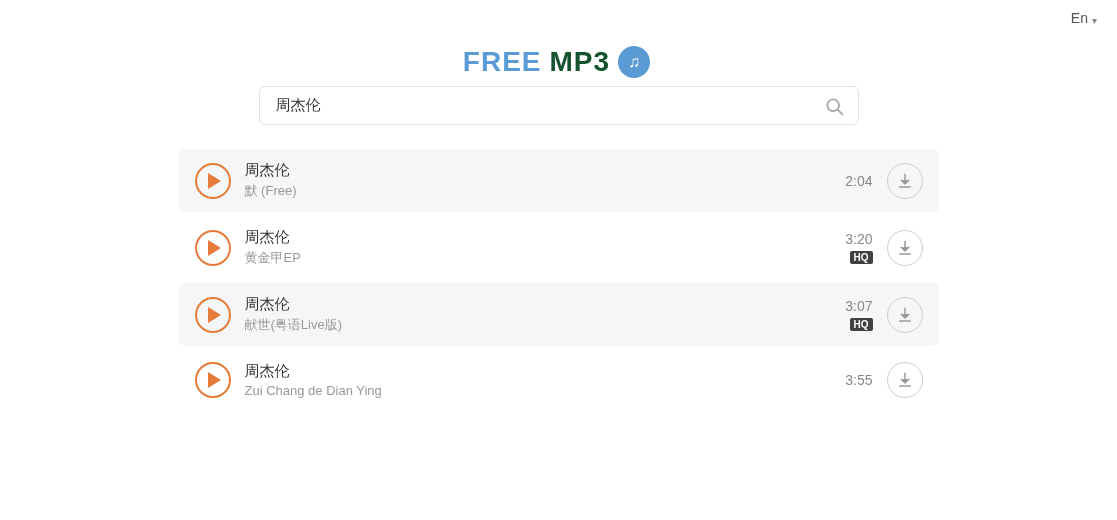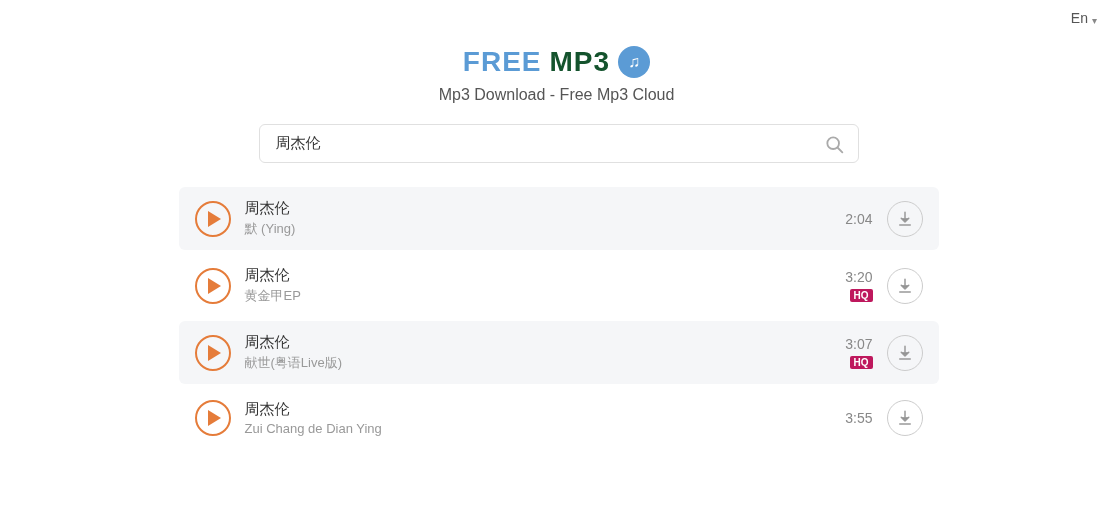--- a/index.html
+++ b/index.html
@@ -157,21 +157,21 @@
       display: flex;
       flex-direction: column;
       align-items: flex-end;
       gap: 4px;
     }
     .song-duration {
       font-size: 14px;
       color: #888;
     }
     .hq-badge {
-      background: #be185d;
+      background: #404040;
       color: white;
       font-size: 10px;
       font-weight: bold;
       padding: 1px 4px;
       border-radius: 2px;
     }
     .download-btn {
       width: 36px;
       height: 36px;
       border: 1px solid #ccc;
@@ -200,21 +200,20 @@
 </div>
 
 <div class="header">
   <div class="logo-wrapper">
     <span class="logo-free">FREE</span>
       <span class="logo-mp3">MP3</span>
     <div class="logo-icon">
       <span>♫</span>
     </div>
   </div>
-  <div class="subtitle">Mp3 Download - Free Mp3 Cloud</div>
 </div>
 
 <div class="search-container">
   <div class="search-bar">
     <input class="search-input" value="周杰伦" type="text" placeholder="周杰伦" style="">
     <button class="search-btn">
       <svg viewBox="0 0 24 24" width="20" height="20" fill="none" stroke="#aaa" stroke-width="2.2" stroke-linecap="round" stroke-linejoin="round">
         <circle cx="11" cy="11" r="7"></circle>
         <line x1="16.5" y1="16.5" x2="22" y2="22"></line>
       </svg>
@@ -222,21 +221,21 @@
   </div>
 </div>
 
 <div class="song-list" id="song-list-container">
 <div class="song-row shaded">
       <button class="play-btn">
         <div class="play-triangle"></div>
       </button>
       <div class="song-info">
         <div class="song-title">周杰伦</div>
-        <div class="song-album">默 (Ying)</div>
+        <div class="song-album">默 (Free)</div>
       </div>
       <div class="song-meta">
         <span class="song-duration">2:04</span>
 
       </div>
       <button class="download-btn">
         <svg viewBox="0 0 24 24" fill="none" stroke="#999" stroke-width="2" stroke-linecap="round" stroke-linejoin="round">
           <path d="M12 3v13M7 11l5 5 5-5"></path>
           <path d="M5 20h14"></path>
         </svg>

